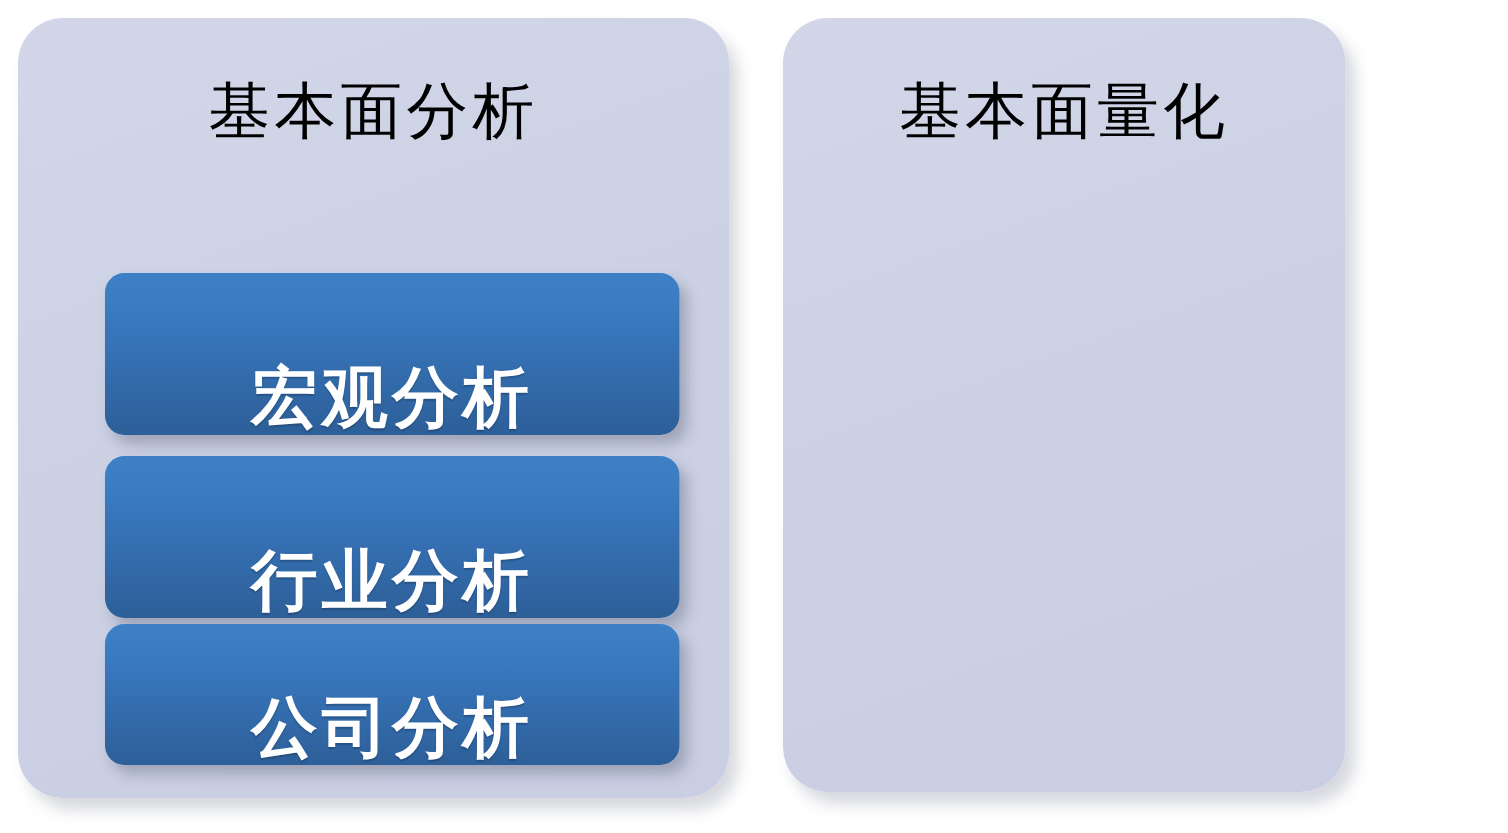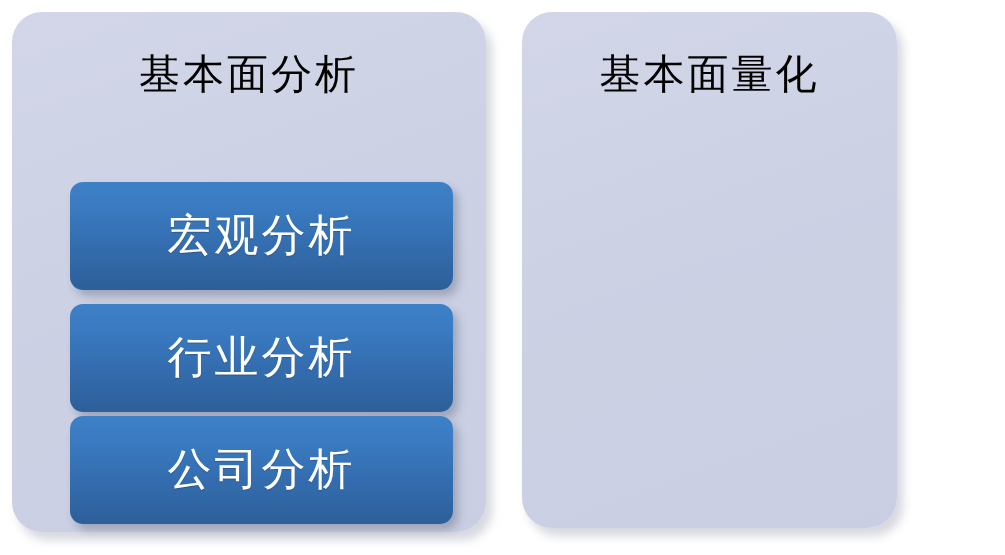--- a/index.html
+++ b/index.html
@@ -64,38 +64,39 @@
 
   
   .blue-box {
     position: absolute;
     border-radius: 13px;
     background: linear-gradient(to bottom, #3e80c6 0%, #3a7bc2 22%, #336cad 62%, #2d5f98 100%);
     box-shadow: 5px 6px 9px rgba(105,110,130,0.45);
     display: flex;
     flex-direction: column;
     align-items: center;
-    justify-content: center;
+    justify-content: flex-end;
     color: #ffffff;
     overflow: hidden;
+    font-weight: bold;
   }
 
   .blue-box .bl-cjk {
     font-family: "Liberation Serif", "DejaVu Serif", serif;
     font-size: 44px;
     line-height: 1.1;
     letter-spacing: 3px;
     white-space: nowrap;
     text-shadow: 0 1px 1px rgba(0,0,0,0.20);
   }
 
   
   #box-macro    { left: 58px;  top: 170px; width: 383px; height: 108px; }
   #box-industry { left: 58px;  top: 292px; width: 383px; height: 108px; }
-  #box-company  { left: 58px;  top: 404px; width: 383px; height: 108px; }
+  #box-company  { left: 58px;  top: 404px; width: 383px; height: 94px; }
 </style>
 </head>
 <body>
 
 <div id="stage">
 
   <div class="panel" id="panel-left">
     <div class="panel-title">基本面分析</div>
 
     <div class="blue-box" id="box-macro">

